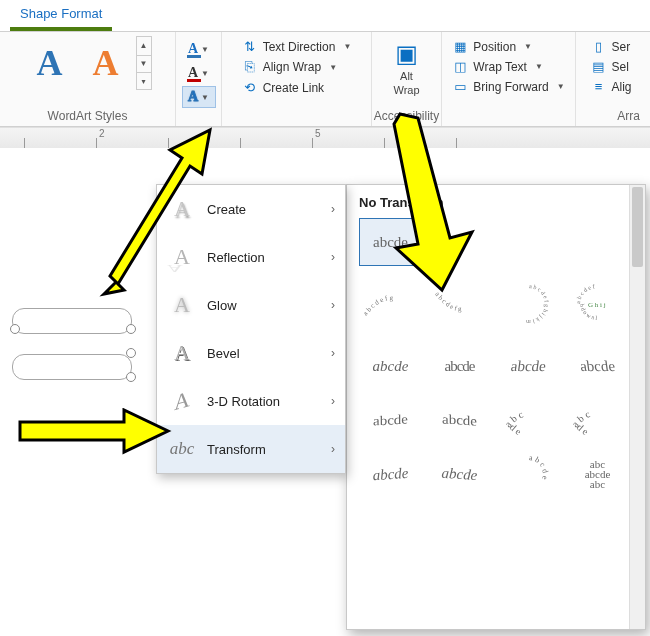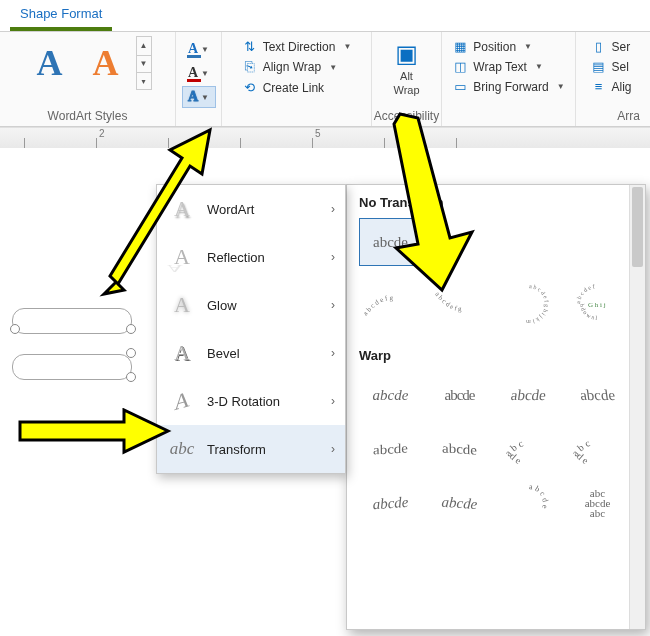--- a/index.html
+++ b/index.html
@@ -311,21 +311,21 @@
   <div class="wshape" style="left:12px; top:206px; width:120px; height:26px;"></div>
   <div class="handle" style="left:10px; top:176px;"></div>
   <div class="handle" style="left:126px; top:176px;"></div>
   <div class="handle" style="left:126px; top:200px;"></div>
   <div class="handle" style="left:126px; top:224px;"></div>
 </div>
 
 <div class="fx-menu">
   <div class="fx-item">
     <span class="thumb shadow">A</span>
-    <span>WordArt</span>
+    <span>Create</span>
     <span class="arrow">›</span>
   </div>
   <div class="fx-item">
     <span class="thumb refl">A</span>
     <span>Reflection</span>
     <span class="arrow">›</span>
   </div>
   <div class="fx-item">
     <span class="thumb glow">A</span>
     <span>Glow</span>
@@ -378,21 +378,20 @@
     <div class="gal-item">
       <svg viewBox="0 0 60 44">
         <path id="p4a" d="M12,22 a18,16 0 1,1 36,0" fill="none"></path>
           <path id="p4b" d="M12,22 a18,16 0 1,0 36,0" fill="none"></path>
         <text font-size="6" fill="#777"><textPath href="#p4a">a b c d e f</textPath></text>
         <text font-size="6" fill="#777"><textPath href="#p4b">b d o w n l</textPath></text>
         <text x="20" y="25" font-size="7" fill="#4a8a4a">G h i j</text>
       </svg>
     </div>
   </div>
-  <div class="sec-h">Warp</div>
   <div class="gal-grid">
     <div class="gal-item" style="font-style:italic">abcde</div>
     <div class="gal-item" style="letter-spacing:-1px">abcde</div>
     <div class="gal-item" style="transform:skewX(-8deg)">abcde</div>
     <div class="gal-item" style="transform:skewX(8deg)">abcde</div>
     <div class="gal-item" style="transform:scaleY(.9) skewY(-4deg)">abcde</div>
     <div class="gal-item" style="transform:scaleY(.9) skewY(4deg)">abcde</div>
     <div class="gal-item">
       <svg viewBox="0 0 60 44">
           <path id="w7" d="M10,30 Q30,6 50,30" fill="none"></path>

